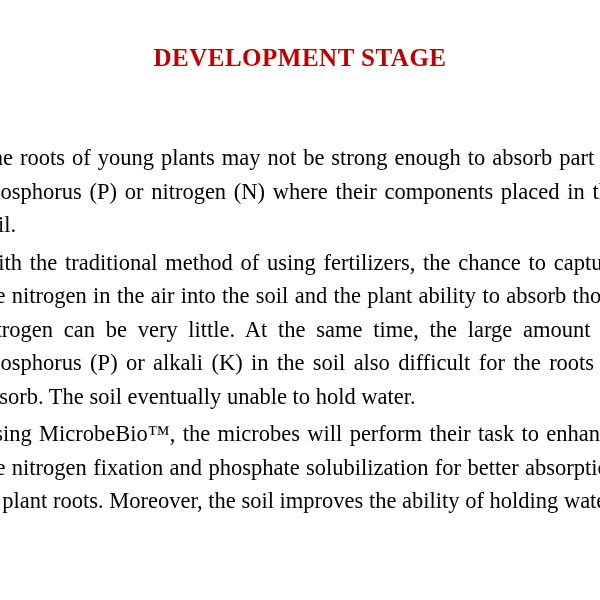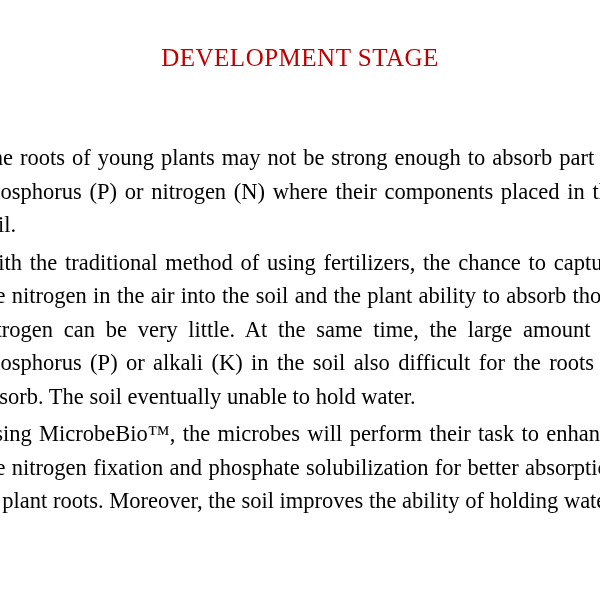--- a/index.html
+++ b/index.html
@@ -20,21 +20,21 @@
     background: #ffffff;
     box-sizing: border-box;
   }
   .title {
     position: absolute;
     top: 44px;
     left: 0;
     width: 600px;
     text-align: center;
     font-family: "Liberation Serif", serif;
-    font-weight: normal;
+    font-weight: bold;
     font-size: 25px;
     letter-spacing: 0.5px;
     color: #c00000;
   }
   .body-text {
     position: absolute;
     top: 141px;
     left: -22px;
     width: 642px;
     font-family: "Liberation Serif", serif;

